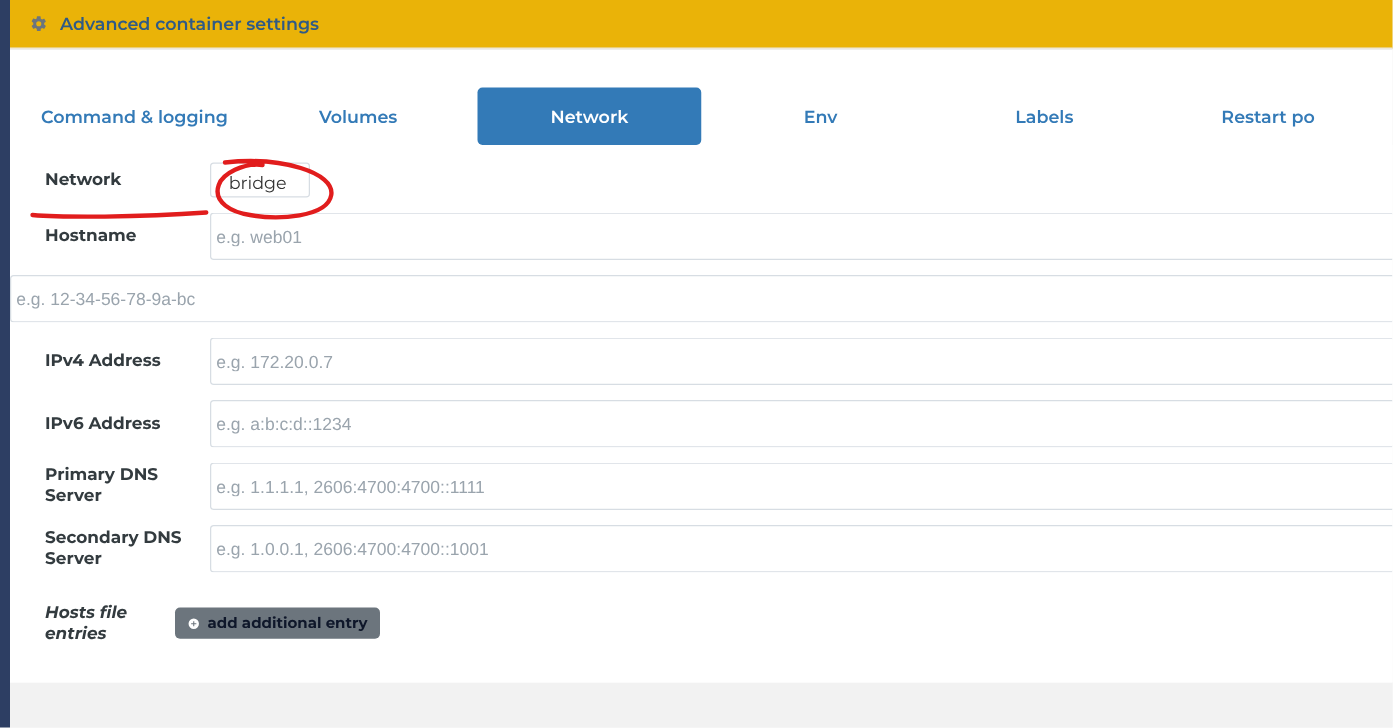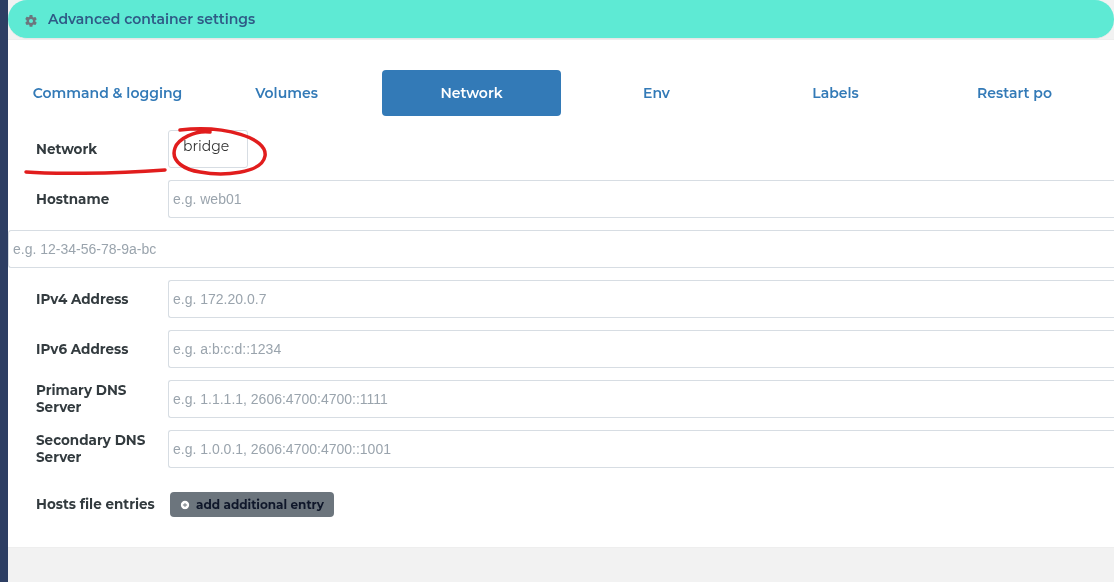--- a/index.html
+++ b/index.html
@@ -19,28 +19,27 @@
       background: #2d3e63;
     }
     .outer {
       position: absolute;
       left: 8px; right: 0; top: 0; bottom: 0;
       background: #f2f2f2;
       padding: 0;
     }
     .panel-head {
       border-bottom: 1px solid #e7e7e7;
-      background: #5eead4;
+      background: #eab308;
       padding: 10px 16px;
       display: flex;
-      align-items: flex-end;
+      align-items: center;
       gap: 10px;
       color: #2f5a86;
       font-weight: 600;
-      border-radius: 19px;
     }
     .panel-head .gear {
       width: 14px; height: 14px;
       fill: #6c757d;
     }
     .section {
       background: #ffffff;
       margin: 0 0 0 0;
       border: 1px solid #eeeeee;
       border-left: none;
@@ -99,21 +98,21 @@
       font-size: 14px;
       color: #b91c1c;
       background: #fff;
     }
     .txt::placeholder { color: #9aa4ad; }
     .select-like {
       display: inline-flex;
       align-items: center;
       border: 1px solid #d7dde3;
       border-radius: 3px;
-      padding: 6px 14px 12px 14px;
+      padding: 6px 14px 2px 14px;
       font-size: 14px;
       color: #333;
       background: #fff;
       min-width: 80px;
     }
     .pillbtn {
       display: inline-flex;
       align-items: center;
       gap: 6px;
       background: #6c757d;
@@ -192,21 +191,21 @@
         <div class="label">Primary DNS Server</div>
         <div class="control"><input class="txt" type="text" placeholder="e.g. 1.1.1.1, 2606:4700:4700::1111" style=""></div>
       </div>
 
       <div class="row">
         <div class="label">Secondary DNS Server</div>
         <div class="control"><input class="txt" type="text" placeholder="e.g. 1.0.0.1, 2606:4700:4700::1001" style=""></div>
       </div>
 
       <div class="row" style="margin-top:12px;">
-        <div class="label" style="width:162px;">Hosts file entries</div>
+        <div class="label" style="width:132px;font-style:italic;">Hosts file entries</div>
         <div class="control">
           <span class="pillbtn">
             <svg viewBox="0 0 24 24">
                 <path d="M12 2a10 10 0 1 0 10 10A10 10 0 0 0 12 2Zm5 11h-4v4h-2v-4H7v-2h4V7h2v4h4Z"></path>
               </svg>
             <span>add additional entry</span>
           </span>
         </div>
       </div>
 

